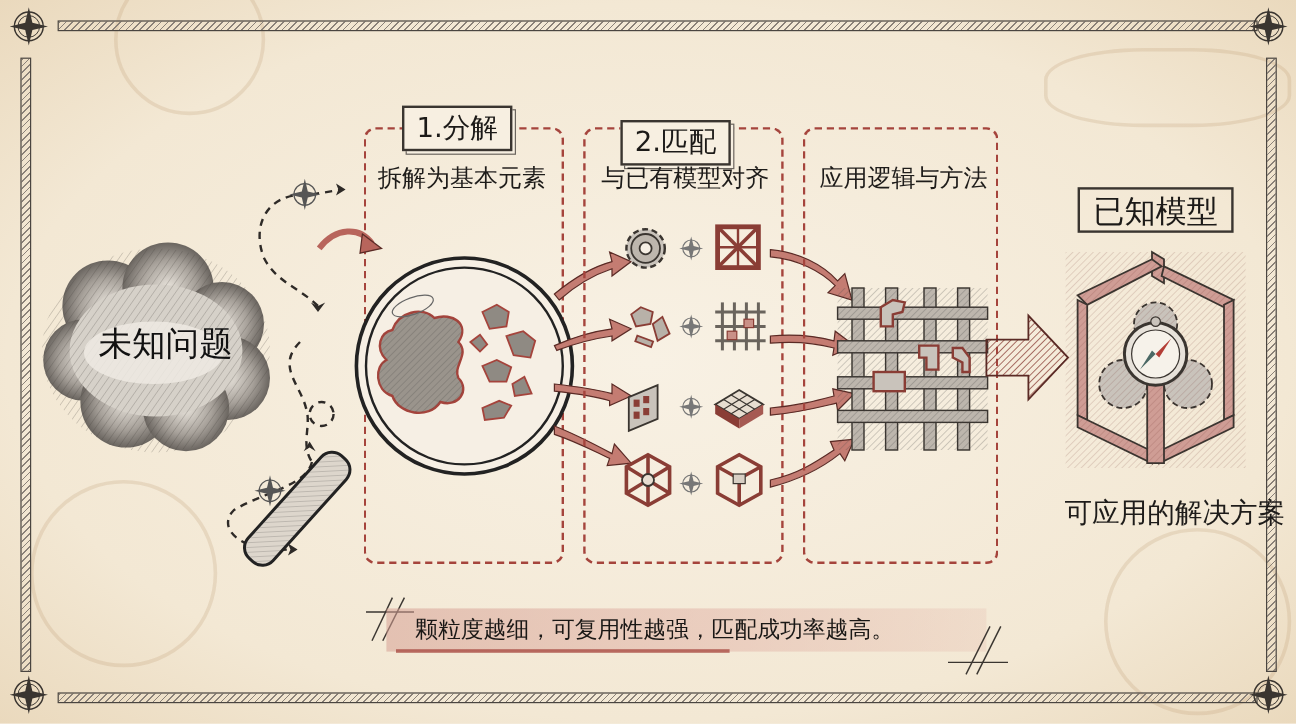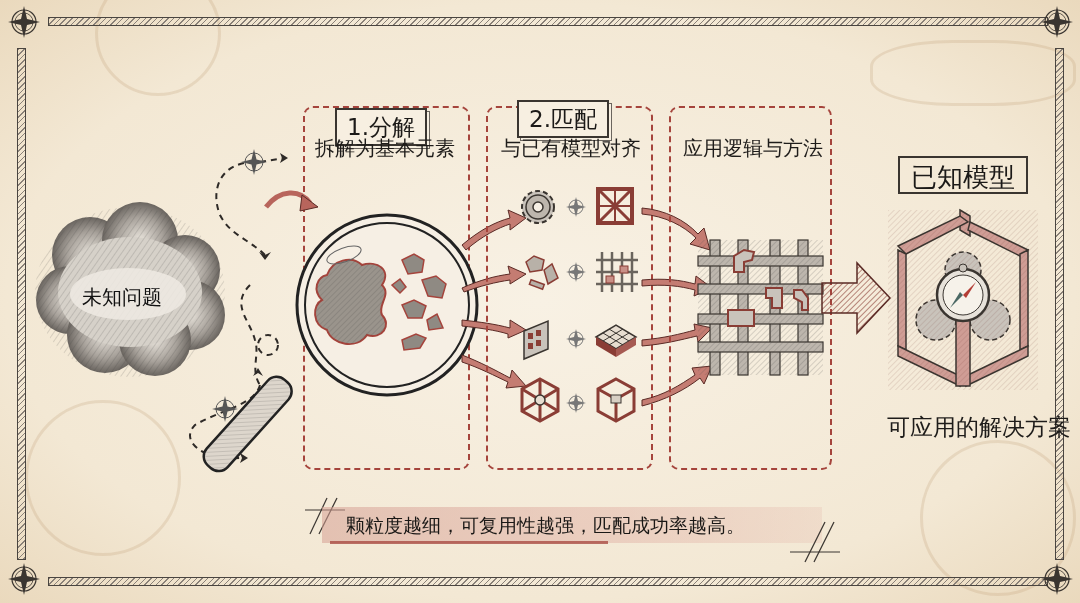--- a/index.html
+++ b/index.html
@@ -7,21 +7,21 @@
   .canvas{position:relative;width:1080px;height:603px;background:radial-gradient(ellipse at 50% 50%,#f8f1e4 0%,#f3e8d4 70%,#ead9bd 100%);}
   .abs{position:absolute;}
   .stain{position:absolute;border-radius:50%;border:3px solid rgba(186,150,110,0.22);}
   .hbar{position:absolute;height:9px;border:1.5px solid #4a4540;box-sizing:border-box;background:repeating-linear-gradient(135deg,#8a8178 0 1px,transparent 1px 4px);}
   .vbar{position:absolute;width:9px;border:1.5px solid #4a4540;box-sizing:border-box;background:repeating-linear-gradient(135deg,#8a8178 0 1px,transparent 1px 4px);}
   .stage{position:absolute;border:2px dashed #a5443c;border-radius:10px;box-sizing:border-box;}
   .stage-title{position:absolute;background:#f7efe1;border:2px solid #3a3530;font-size:23px;color:#1c1a18;padding:0 10px;height:34px;line-height:34px;box-shadow:3px 3px 0 -1px #f7efe1,3px 3px 0 0 #6b655e;white-space:nowrap;}
   .stage-sub{position:absolute;font-size:20px;color:#1e1c1a;white-space:nowrap;}
   .known-title{position:absolute;left:898px;top:156px;width:130px;height:38px;border:2px solid #3a3530;font-size:26px;line-height:38px;text-align:center;color:#1c1a18;box-sizing:border-box;}
   .known-sub{position:absolute;left:887px;top:412px;font-size:23px;color:#1e1c1a;white-space:nowrap;}
-  .cloud-label{position:absolute;left:82px;top:284px;font-size:20px;color:#111;white-space:nowrap;text-align:center;}
+  .cloud-label{position:absolute;left:82px;top:268px;font-size:28px;color:#111;white-space:nowrap;text-align:center;}
   .banner{position:absolute;left:322px;top:507px;width:500px;height:36px;background:linear-gradient(90deg,rgba(214,160,148,0.55),rgba(226,180,168,0.5) 60%,rgba(226,180,168,0.25));font-size:19px;line-height:36px;padding-left:24px;color:#1a1816;box-sizing:border-box;white-space:nowrap;}
   .banner-underline{position:absolute;left:330px;top:541px;width:278px;height:3px;background:#a5443c;opacity:0.75;}
   svg{overflow:visible;}
 </style>
 </head>
 <body>
 
 <div class="canvas">
 
   <div class="stain" style="left:95px;top:-30px;width:120px;height:120px;"></div>
@@ -99,21 +99,21 @@
   <svg class="abs" style="left:240px;top:148px" width="28" height="28" viewBox="-14 -14 28 28">
       <circle r="9" fill="none" stroke="#555" stroke-width="1"></circle>
       <path d="M0-13 L2.5-2.5 L13 0 L2.5 2.5 L0 13 L-2.5 2.5 L-13 0 L-2.5-2.5Z" fill="#555"></path>
     </svg>
   <svg class="abs" style="left:211px;top:395px" width="28" height="28" viewBox="-14 -14 28 28">
       <circle r="9" fill="none" stroke="#555" stroke-width="1"></circle>
       <path d="M0-13 L2.5-2.5 L13 0 L2.5 2.5 L0 13 L-2.5 2.5 L-13 0 L-2.5-2.5Z" fill="#555"></path>
     </svg>
 
   <div class="stage" style="left:303px;top:106px;width:167px;height:364px;"></div>
-  <div class="stage-title" style="left:335px;top:88px;margin-top:20px;">1.分解</div>
+  <div class="stage-title" style="left:335px;top:88px;">1.分解</div>
   <div class="stage-sub" style="left:315px;top:135px;">拆解为基本元素</div>
 
   <svg class="abs" style="left:262px;top:185px" width="60" height="40" viewBox="0 0 60 40">
       <path d="M4 22 C18 4, 38 4, 48 18" fill="none" stroke="#b8655c" stroke-width="5"></path>
       <path d="M40 10 L56 22 L38 26Z" fill="#b8655c" stroke="#5a2a25" stroke-width="1"></path>
     </svg>
 
   <svg class="abs" style="left:252px;top:205px" width="230" height="255" viewBox="0 0 230 255">
     <defs>
       <pattern id="h2" width="4" height="4" patternUnits="userSpaceOnUse" patternTransform="rotate(45)">

